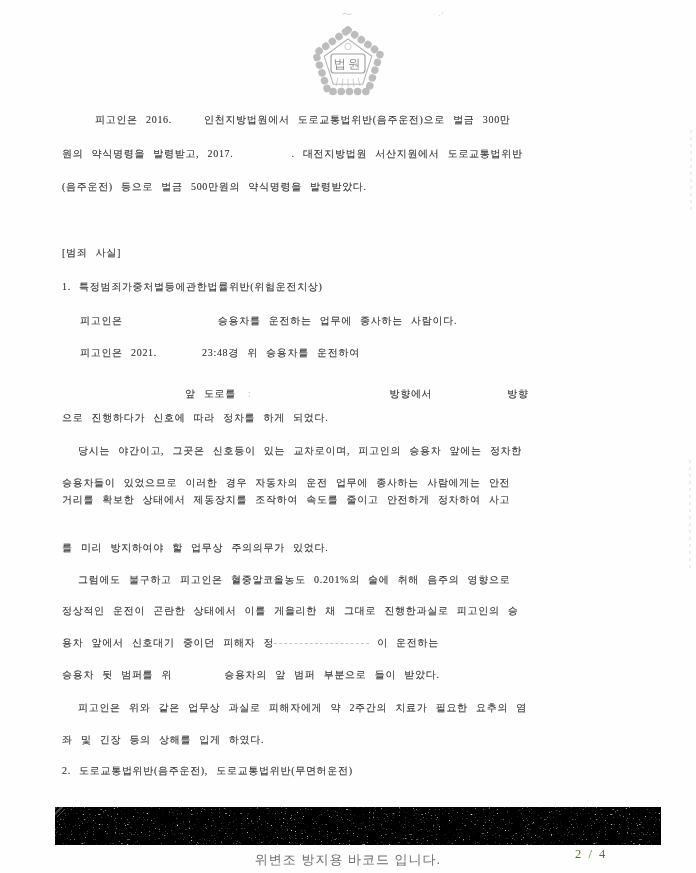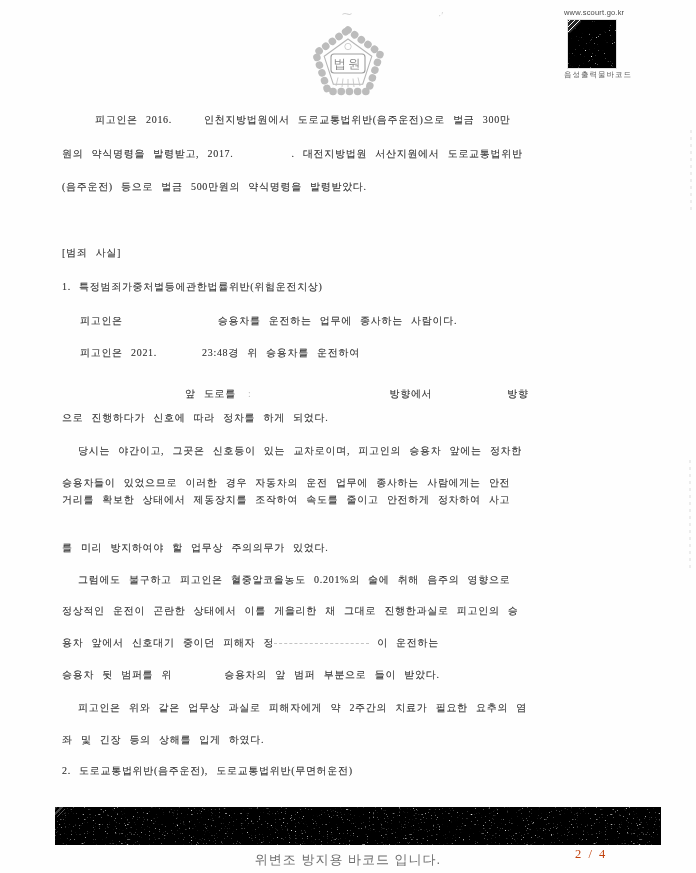--- a/index.html
+++ b/index.html
@@ -46,21 +46,21 @@
     position:absolute; left:0; top:0; width:10px; height:10px;
     background:linear-gradient(135deg,#333 0 2px,transparent 2px 4px,#444 4px 6px,transparent 6px 8px,#555 8px 9px,transparent 9px);
   }
   .barcode-caption{
     position:absolute; left:238px; top:851px; width:220px; text-align:center;
     font-family:"Liberation Sans","DejaVu Sans",sans-serif;
     font-size:13px; color:#6d6d6d; letter-spacing:1px; white-space:nowrap;
   }
   .page-number{
     position:absolute; left:575px; top:847px;
-    font-size:12.5px; color:#c2410c; letter-spacing:2px; white-space:nowrap;
+    font-size:12.5px; color:#4d7c0f; letter-spacing:2px; white-space:nowrap;
   }
   
   .artifact{position:absolute; color:#d2d2d2; font-size:10px; pointer-events:none;}
   .edge-smudge{
     position:absolute; width:2px; background:repeating-linear-gradient(#dcdcdc 0 3px, transparent 3px 7px);
     opacity:.5; pointer-events:none;
   }
 </style>
 </head>
 <body>
@@ -97,30 +97,20 @@
       <line x1="40" y1="58.5" x2="39" y2="67"></line>
       <line x1="45" y1="59" x2="45" y2="67.5"></line>
       <line x1="50" y1="58.5" x2="51" y2="67"></line>
       <line x1="55" y1="57.5" x2="57" y2="66"></line>
     </g>
 
     <rect x="28" y="34" width="34" height="19" rx="3" fill="#fff" stroke="#9d9d9d" stroke-width="1.1"></rect>
     <text x="45" y="48" text-anchor="middle" font-size="12.5" letter-spacing="2" fill="#8b8b8b">법원</text>
   </svg>
 
-  <div class="qr-block">
-    <div class="qr-url">www.scourt.go.kr</div>
-    <svg class="qr" width="48" height="48">
-      <rect width="48" height="48" fill="#fff"></rect>
-      <rect width="48" height="48" filter="url(#speckle-qr)"></rect>
-      <path d="M0,0 h13 v2 l-11,11 h-2 z" fill="#2c2c2c" opacity="0.85"></path>
-      <path d="M2,0 l-2,2 M7,0 l-7,7 M12,0 l-12,12" stroke="#fff" stroke-width="1"></path>
-    </svg>
-    <div class="qr-caption">음성출력물바코드</div>
-  </div>
 
   <div id="doc-body">
       <div class="doc-line" style="top: 110px; left: 95px;"><span>피고인은 2016.</span><span class="gap" style="width: 32px;"></span><span>인천지방법원에서 도로교통법위반(음주운전)으로 벌금 300만</span></div>
       <div class="doc-line" style="top: 144px; left: 62px;"><span>원의 약식명령을 발령받고, 2017.</span><span class="gap" style="width: 58px;"></span><span>. 대전지방법원 서산지원에서 도로교통법위반</span></div>
       <div class="doc-line" style="top: 177px; left: 62px;"><span>(음주운전) 등으로 벌금 500만원의 약식명령을 발령받았다.</span></div>
       <div class="doc-line" style="top: 243px; left: 62px;"><span>[범죄 사실]</span></div>
       <div class="doc-line" style="top: 277px; left: 62px;"><span>1. 특정범죄가중처벌등에관한법률위반(위험운전치상)</span></div>
       <div class="doc-line" style="top: 311px; left: 80px;"><span>피고인은</span><span class="gap" style="width: 95px;"></span><span>승용차를 운전하는 업무에 종사하는 사람이다.</span></div>
       <div class="doc-line" style="top: 343px; left: 80px;"><span>피고인은 2021.</span><span class="gap" style="width: 45px;"></span><span>23:48경 위 승용차를 운전하여</span></div>
       <div class="doc-line" style="top: 384px; left: 185px;"><span>앞 도로를</span><span class="gap" style="width: 12px;"></span><span class="faint">:</span><span class="gap" style="width: 138px;"></span><span>방향에서</span><span class="gap" style="width: 75px;"></span><span>방향</span></div>

